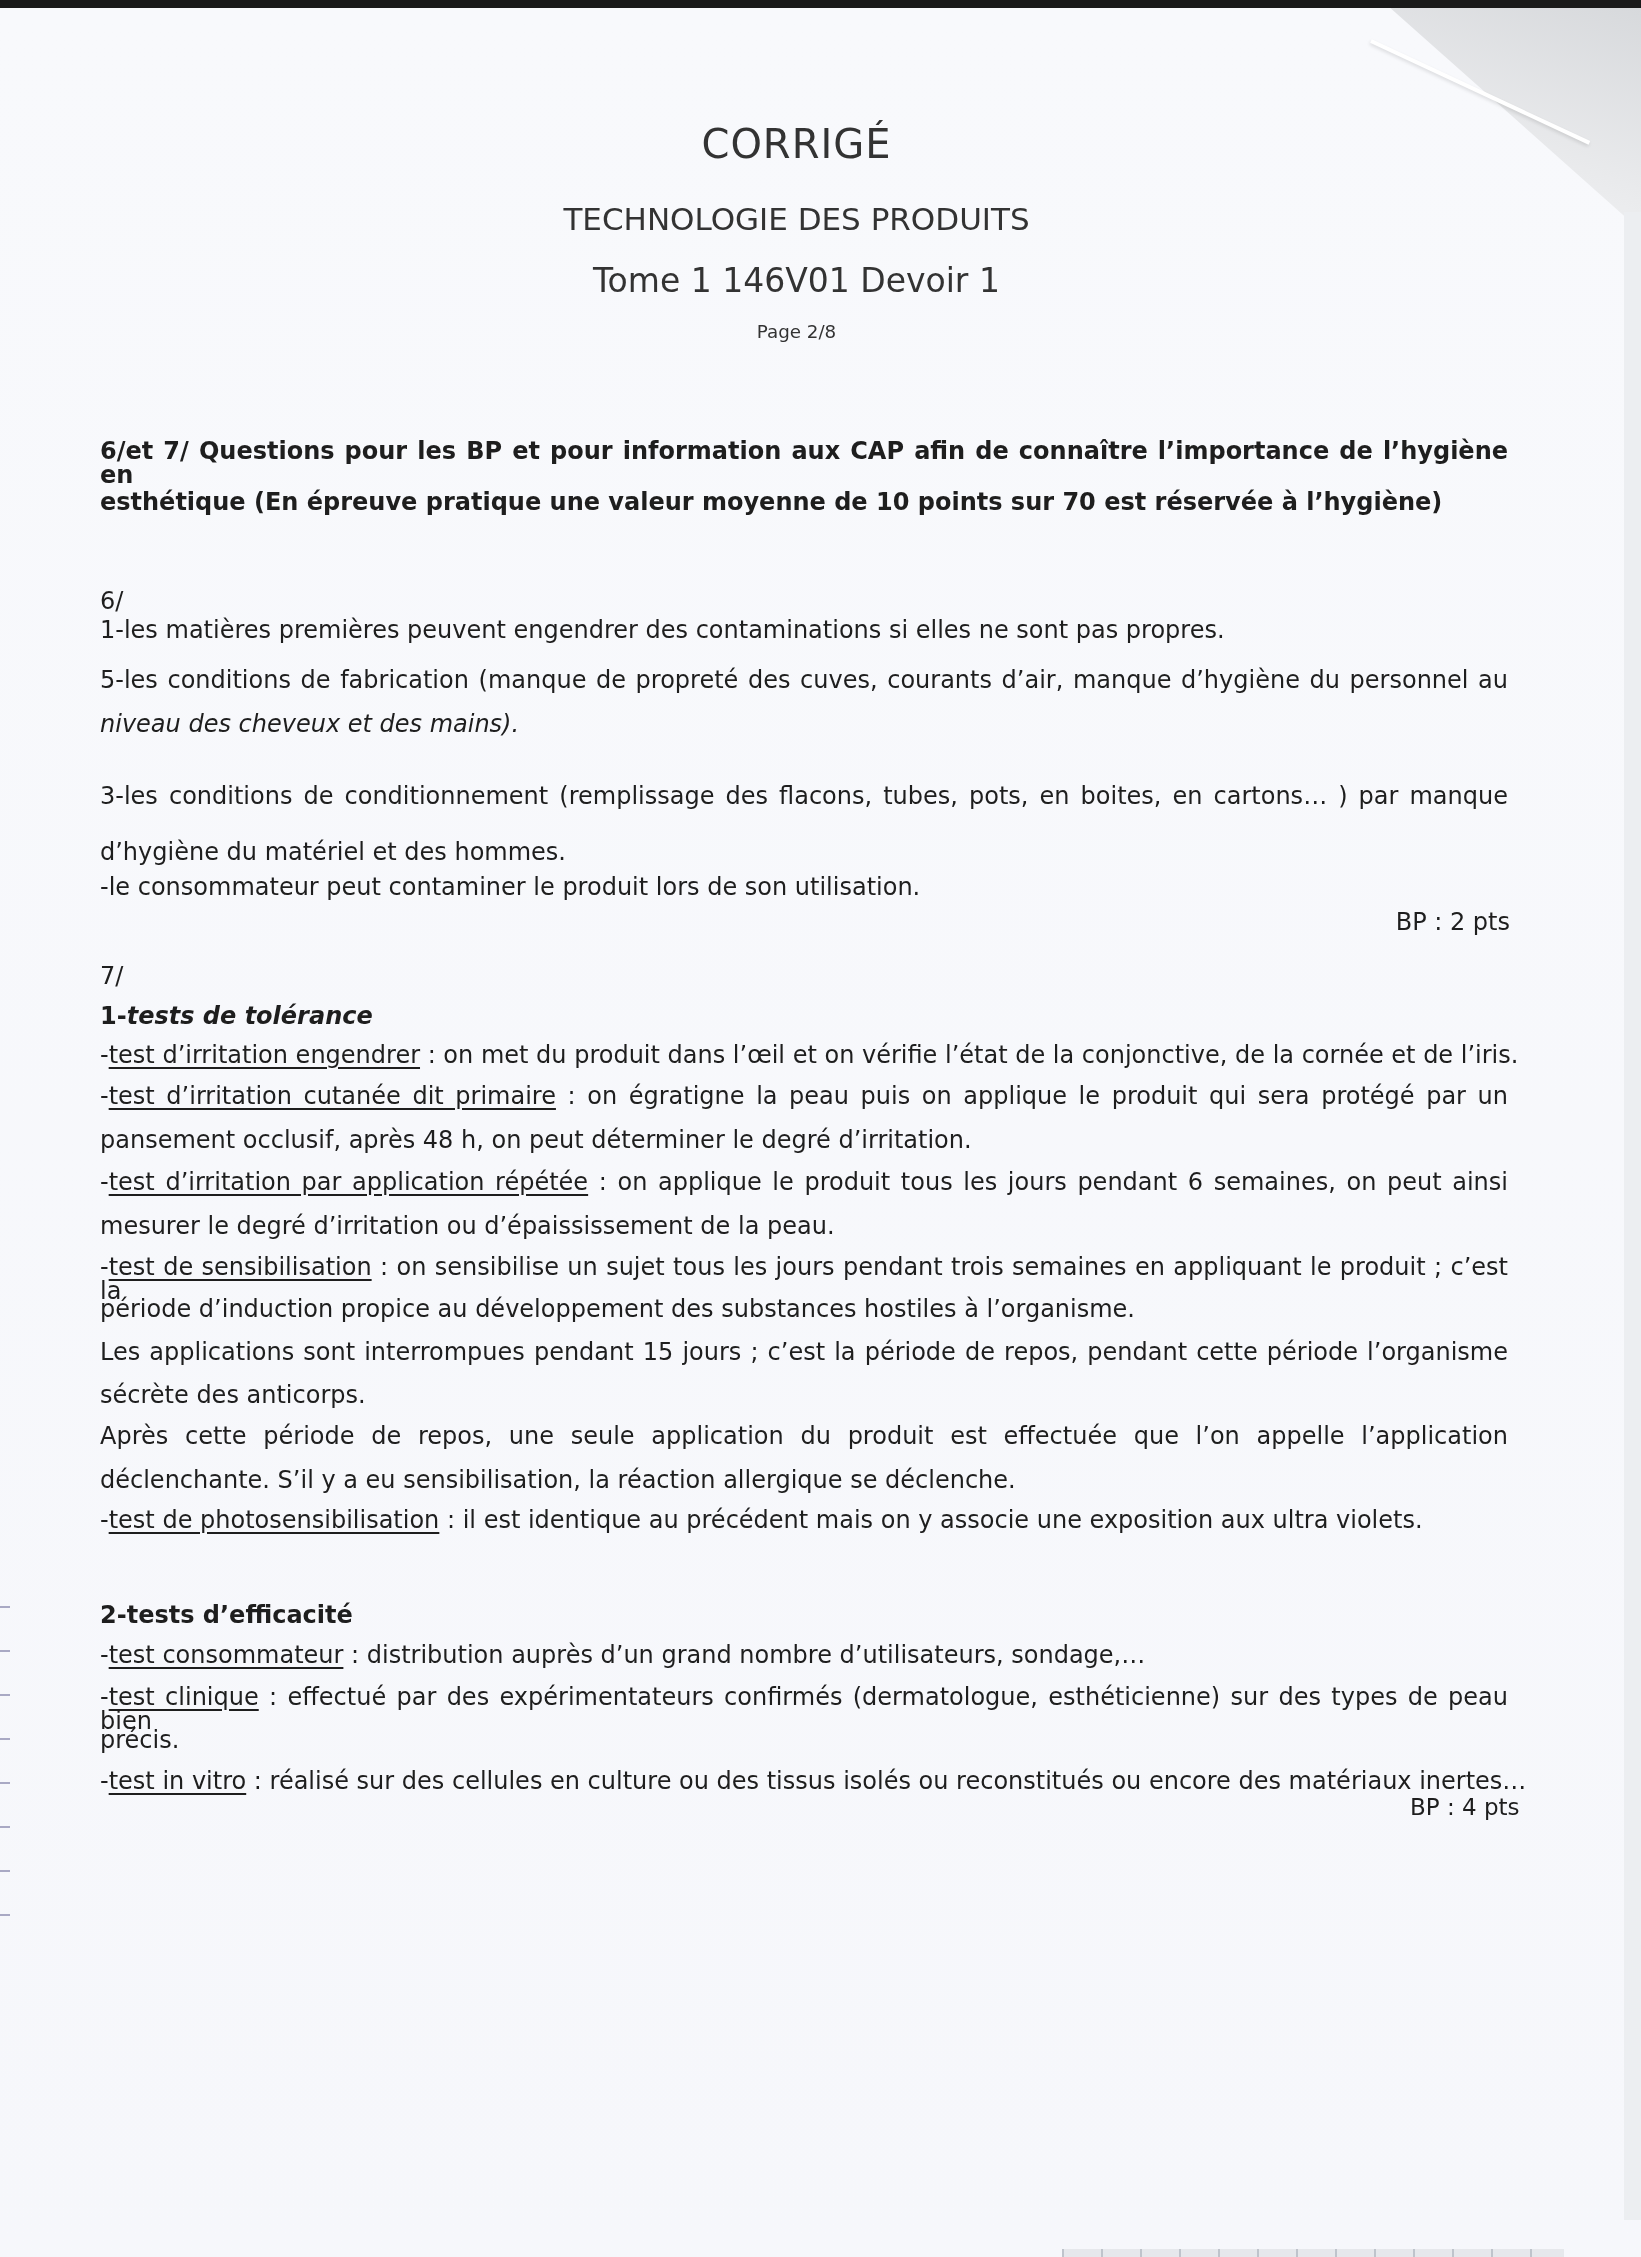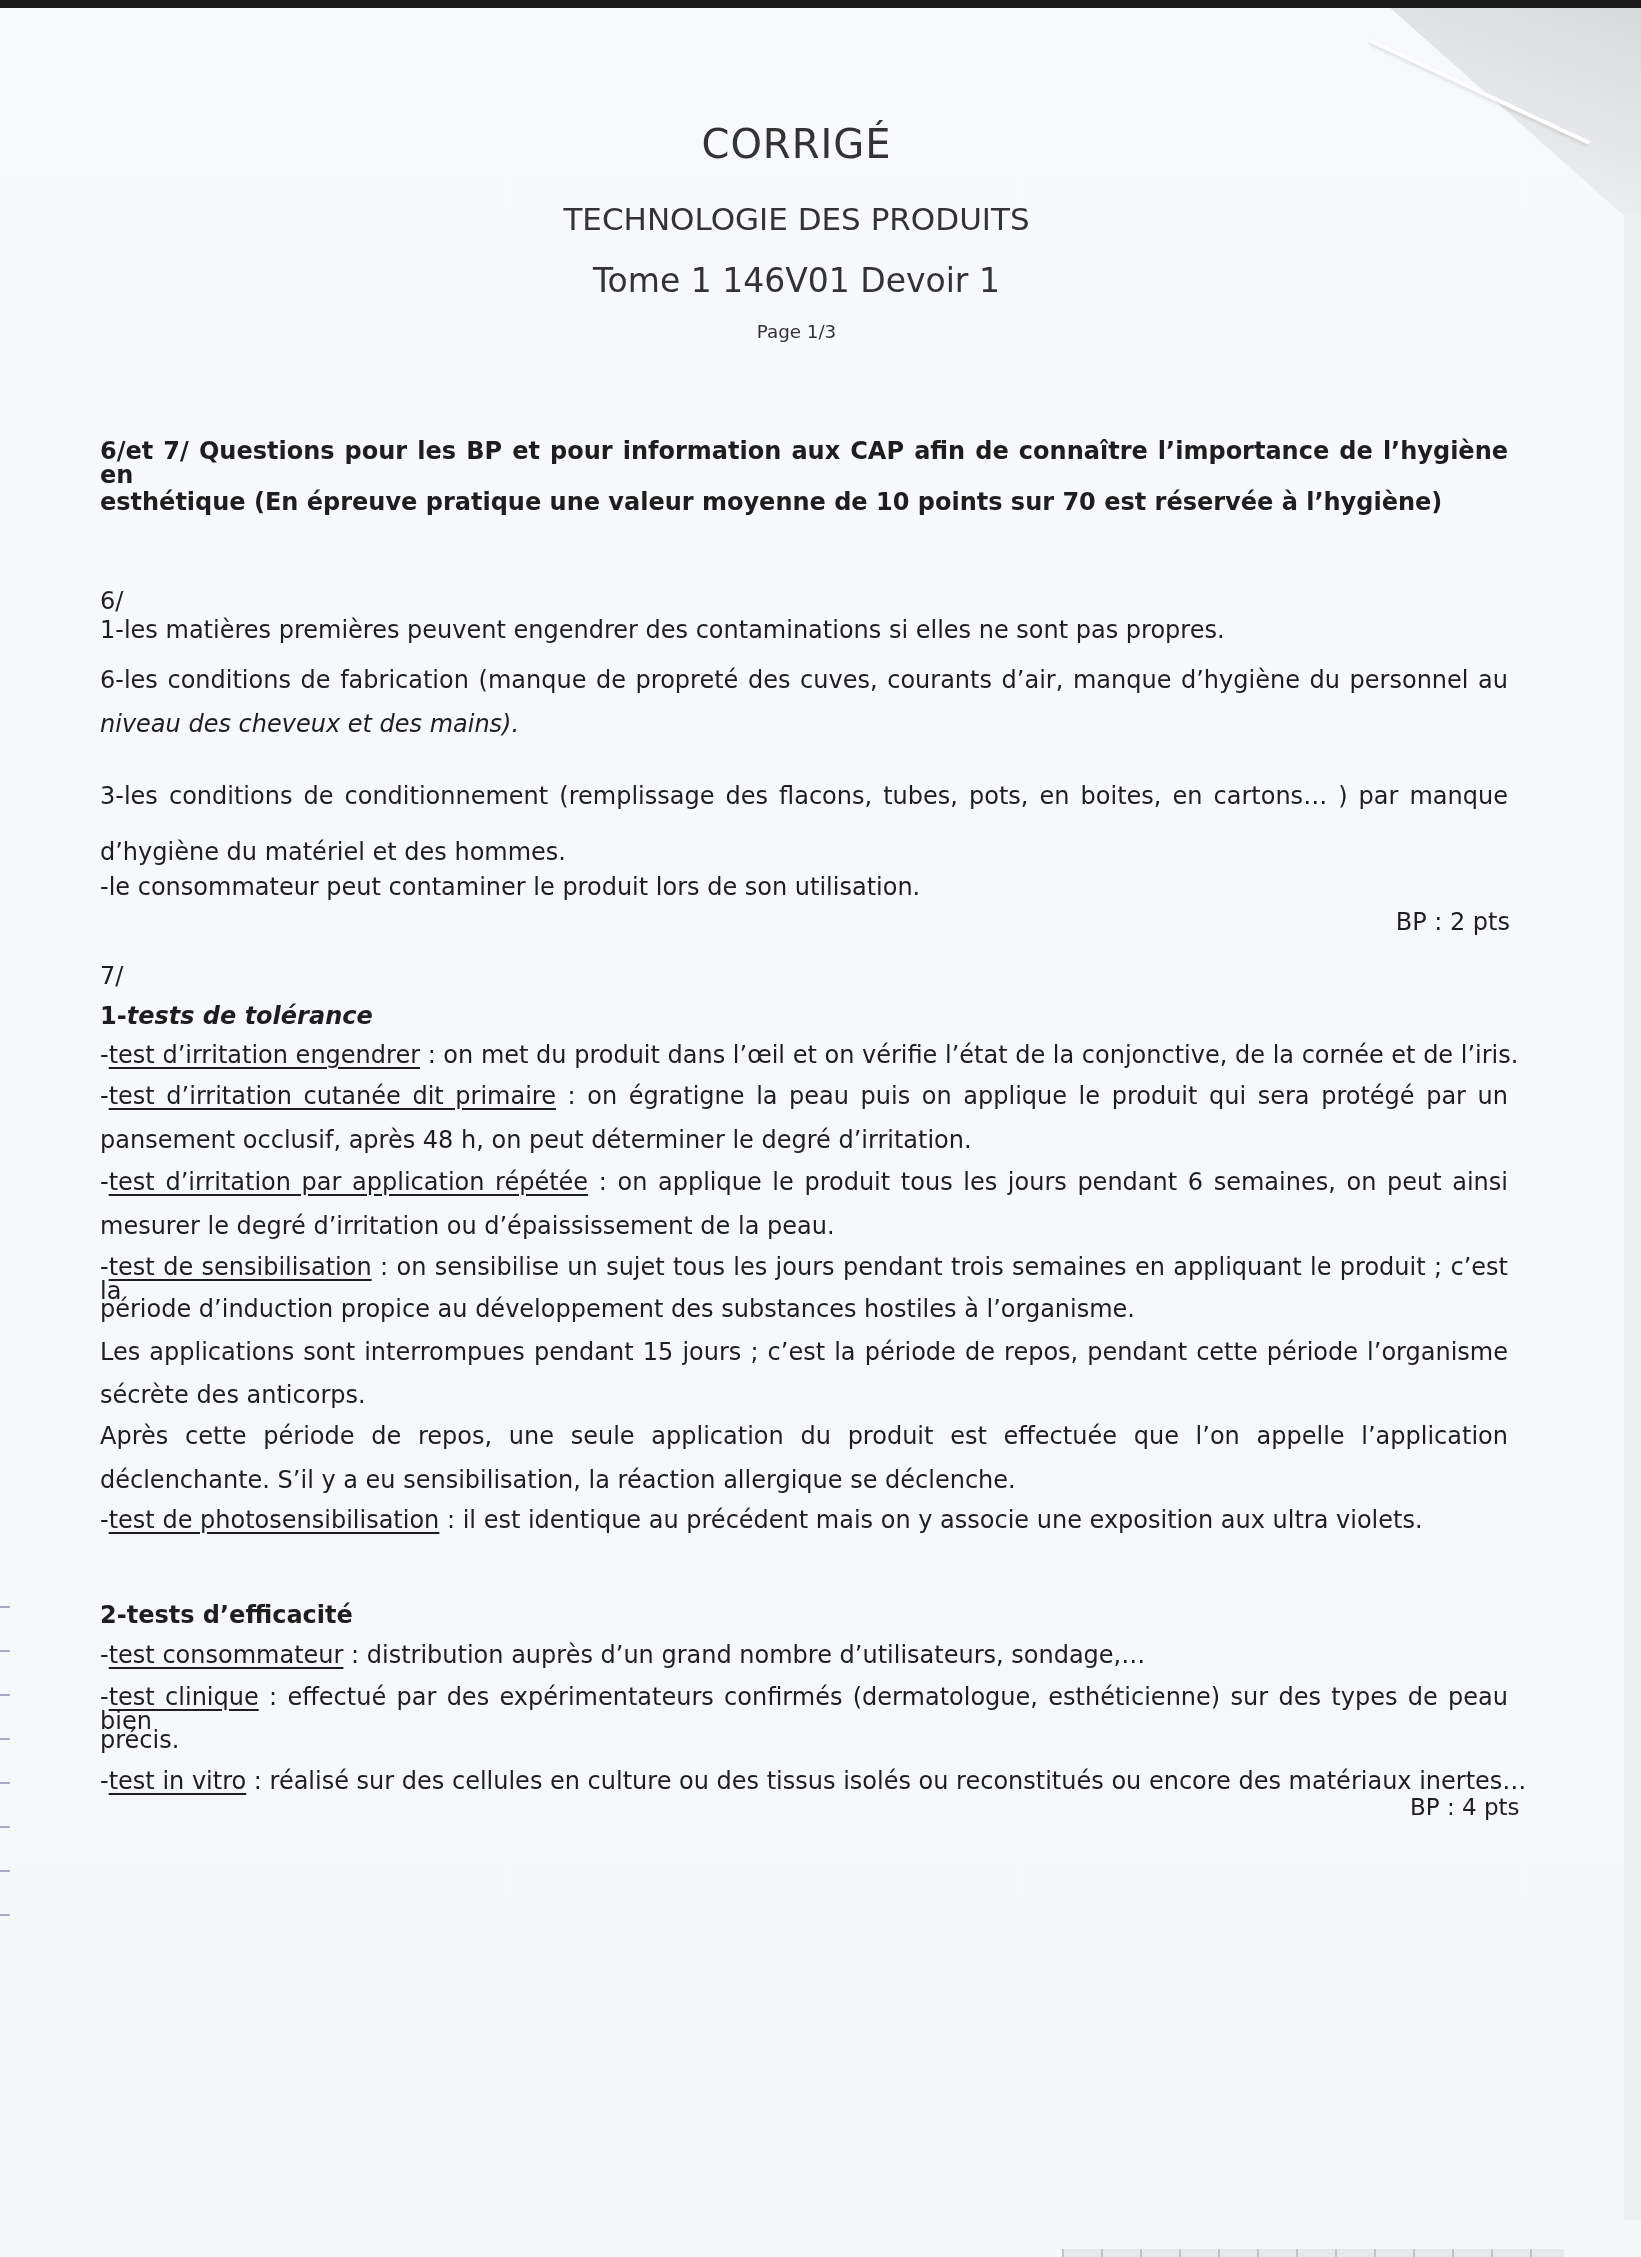--- a/index.html
+++ b/index.html
@@ -52,29 +52,29 @@
 <div class="page"></div>
 <div class="fold"></div>
 <div class="fold-edge"></div>
 <div class="right-strip"></div>
 <div class="left-ticks"></div>
 <div class="bottom-grid"></div>
 
 <div class="header h-title">CORRIGÉ</div>
 <div class="header h-sub">TECHNOLOGIE DES PRODUITS</div>
 <div class="header h-tome">Tome 1 146V01 Devoir 1</div>
-<div class="header h-page">Page 1/3</div>
+<div class="header h-page">Page 2/8</div>
 
 <div class="content" style="top:0;">
   <div class="line bold justify" style="top:439px;">6/et 7/ Questions pour les BP et pour information aux CAP afin de connaître l’importance de l’hygiène en</div>
   <div class="line bold" style="top:490px;">esthétique (En épreuve pratique une valeur moyenne de 10 points sur 70 est réservée à l’hygiène)</div>
 
   <div class="line" style="top:589px;">6/</div>
   <div class="line" style="top:618px;">1-les matières premières peuvent engendrer des contaminations si elles ne sont pas propres.</div>
-  <div class="line justify" style="top:668px;">6-les conditions de fabrication (manque de propreté des cuves, courants d’air, manque d’hygiène du personnel au</div>
+  <div class="line justify" style="top:668px;">5-les conditions de fabrication (manque de propreté des cuves, courants d’air, manque d’hygiène du personnel au</div>
   <div class="line" style="top:712px;font-style:italic;">niveau des cheveux et des mains).</div>
   <div class="line justify" style="top:784px;">3-les conditions de conditionnement (remplissage des flacons, tubes, pots, en boites, en cartons… ) par manque</div>
   <div class="line" style="top:840px;">d’hygiène du matériel et des hommes.</div>
   <div class="line" style="top:875px;">-le consommateur peut contaminer le produit lors de son utilisation.</div>
   <div class="line" style="top:910px; right:0; left:auto; width:auto;">BP : 2 pts</div>
 
   <div class="line" style="top:964px;">7/</div>
   <div class="line" style="top:1004px;"><span class="bold">1-</span><span class="bi">tests de tolérance</span></div>
 
   <div class="line" style="top:1043px;">-<span class="u">test d’irritation engendrer</span><span> : on met du produit dans l’œil et on vérifie l’état de la conjonctive, de la cornée et de l’iris.</span></div>

